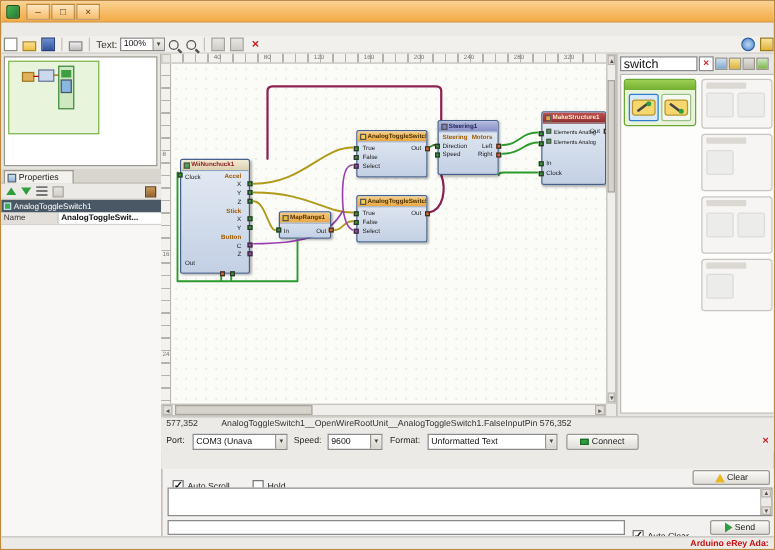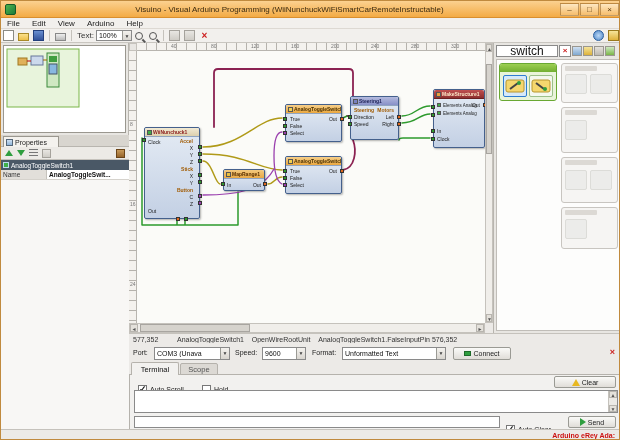--- a/index.html
+++ b/index.html
@@ -74,21 +74,21 @@
   .pin.g{background:#2d9a2d;} .pin.o{background:#e06820;} .pin.p{background:#9a3fae;}
   .h-wii{background:linear-gradient(#f2ead4,#ddd0ae);color:#8b1a1a;}
   .h-map{background:linear-gradient(#f3c97e,#e8a947);color:#5a3000;}
   .h-tog{background:linear-gradient(#f6cf8a,#eaa73f);color:#4a3000;}
   .h-ste{background:linear-gradient(#b4bade,#8890c8);color:#21245a;}
   .h-mak{background:linear-gradient(#c05050,#8e2f2f);color:#ffe8c8;border-bottom-color:#6a2020;}
 
   
   .rightpanel{position:absolute;left:492px;top:42px;width:128px;height:290px;background:#e8e6e2;border-left:1px solid #b8b5af;}
   .searchrow{position:absolute;left:0;top:1px;width:128px;height:14px;display:flex;align-items:center;padding-left:2px;}
-  .searchbox{width:62px;height:12px;background:#fff;border:1px solid #8a8a8a;font-size:12px;padding:0 2px;color:#111;text-align:center;}
+  .searchbox{width:62px;height:12px;background:#fff;border:1px solid #8a8a8a;font-size:10px;padding:0 2px;color:#111;}
   .sclear{width:12px;height:12px;background:#fff;border:1px solid #8a8a8a;color:#cc2020;font-weight:bold;font-size:8px;text-align:center;line-height:10px;margin-left:1px;}
   .mini-ic{width:10px;height:10px;border:1px solid #9a978f;margin-left:1px;}
   .palette{position:absolute;left:2px;top:16px;width:124px;height:272px;background:#fdfdfc;border:1px solid #c0bdb8;}
   .tgroup{position:absolute;border-radius:3px;}
   .tg-active{border:1px solid #69a832;background:#e9f4da;}
   .tg-hdr{height:8px;background:linear-gradient(#9ccf52,#73af31);border-radius:2px 2px 0 0;}
   .tile{position:absolute;width:24px;height:22px;background:#f4f8ee;border:1px solid #9cc08a;border-radius:2px;}
   .tile.sel{border:1px solid #2e7dd1;background:#d6e9f9;}
   .tg-gray{border:1px solid #c8c5c0;background:#f6f5f3;}
   .tg-label{position:absolute;left:3px;top:2px;width:32px;height:5px;background:#dcd9d4;border-radius:1px;}
@@ -115,35 +115,27 @@
   .plugico{width:7px;height:5px;background:#2f9e3f;border:1px solid #1d6a28;}
   .sendico{width:0;height:0;border-top:4px solid transparent;border-bottom:4px solid transparent;border-left:6px solid #2f9e3f;}
 </style>
 </head>
 <body>
 
 <div id="app">
 
   <div class="titlebar">
     <div class="app-ico"></div>
-    <div class="title">Visuino - Visual Arduino Programming (WiiNunchuckWiFiSmartCarRemoteInstructable)</div>
     <div class="winbtns">
       <div class="wbtn">–</div>
       <div class="wbtn">□</div>
       <div class="wbtn">×</div>
     </div>
   </div>
 
-  <div class="menubar">
-    <span>File</span>
-    <span>Edit</span>
-    <span>View</span>
-    <span>Arduino</span>
-    <span>Help</span>
-  </div>
 
   <div class="toolbar">
     <span class="ic ic-new"></span>
     <span class="ic ic-open"></span>
     <span class="ic ic-save"></span>
     <span class="tsep"></span>
     <span class="ic ic-print"></span>
     <span class="tsep"></span>
     <span style="color:#333;margin:0 2px;">Text:</span>
     <div class="combo" style="width:36px;">
@@ -424,24 +416,20 @@
       <span class="cv">Unformatted Text</span>
       <span class="cd">▼</span>
     </div>
     <div class="btn" style="left:324px;top:2px;width:58px;">
       <span class="plugico"></span>
       <span>Connect</span>
     </div>
     <span style="position:absolute;right:6px;top:2px;color:#cc2020;font-weight:bold;font-size:9px;">×</span>
   </div>
 
-  <div class="tabsrow">
-    <div class="tab active" style="left:2px;top:0;width:48px;height:13px;line-height:13px;">Terminal</div>
-    <div class="tab idle" style="left:51px;top:1px;width:38px;height:12px;line-height:12px;">Scope</div>
-  </div>
 
   <div class="termpanel">
     <span style="position:absolute;left:8px;top:3px;"><span class="cb on"></span><span class="cblabel">Auto Scroll</span></span>
     <span style="position:absolute;left:72px;top:3px;"><span class="cb"></span><span class="cblabel">Hold</span></span>
     <div class="btn" style="left:424px;top:1px;width:62px;height:12px;">
       <span class="broom"></span>
       <span>Clear</span>
     </div>
     <div class="output">
       <div class="oscroll">

